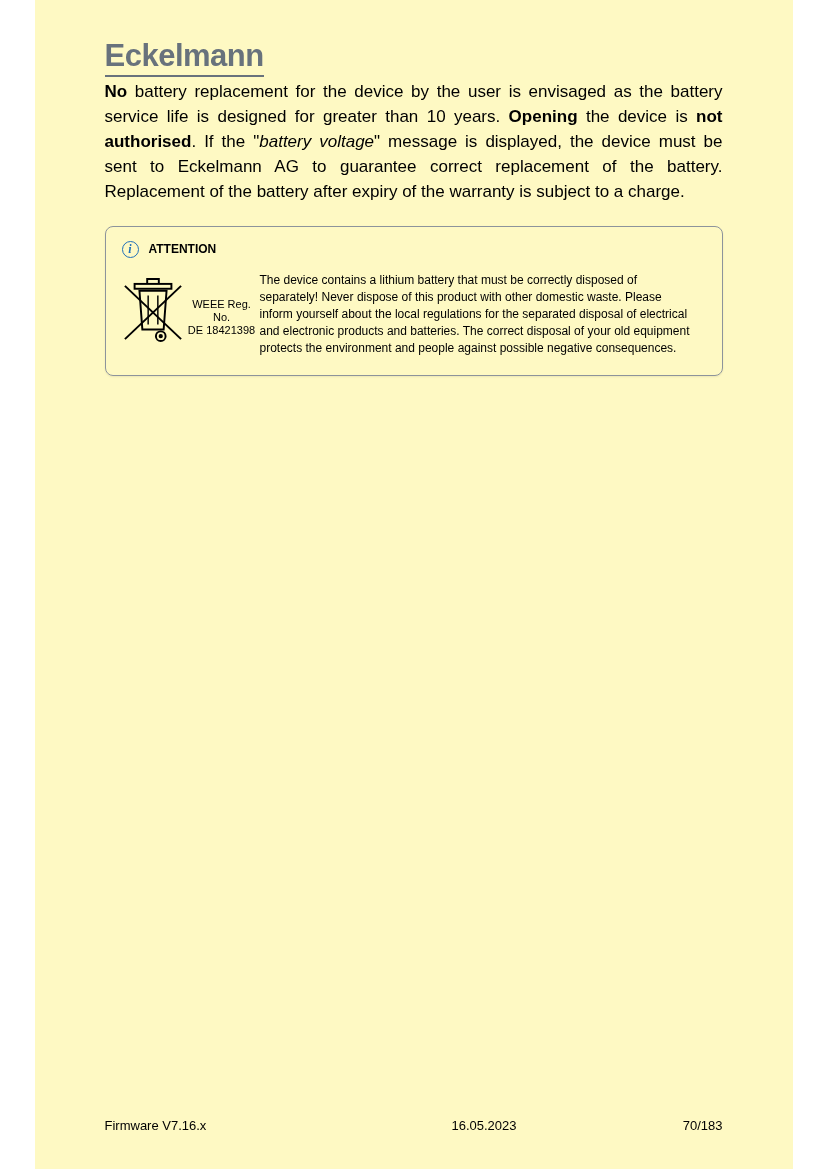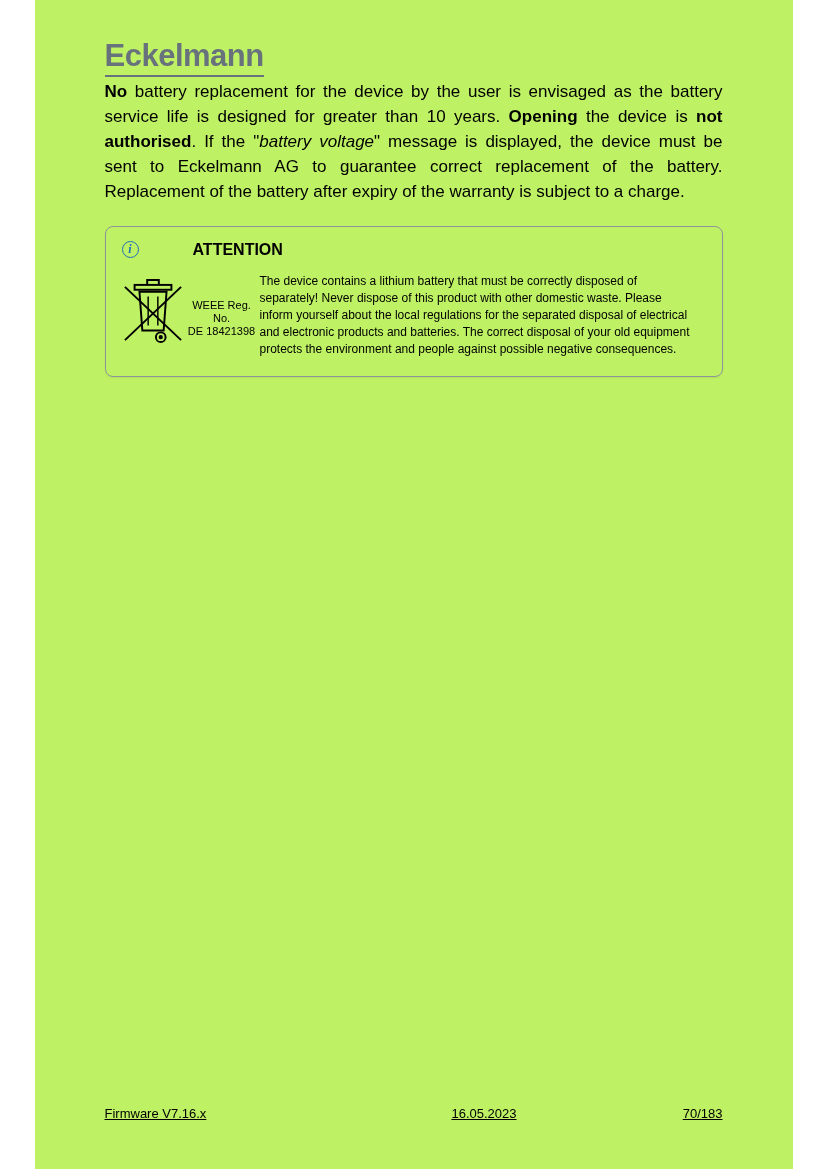--- a/index.html
+++ b/index.html
@@ -2,21 +2,21 @@
 <html style="--logo-color: #68727c; --info-color: #2170b8;"><head>
 <meta charset="utf-8">
 <style>
   * { margin: 0; padding: 0; box-sizing: border-box; }
   html, body { background: #ffffff; }
   .page {
     position: relative;
     width: 758px;
     height: 1169px;
     margin: 0 auto;
-    background: #bef264;
+    background: #fef9c3;
     font-family: "Liberation Sans", sans-serif;
     color: #000;
     overflow: hidden;
   }
   .content { padding: 0 70px; }
 
   
   .logo {
     display: inline-block;
     margin-top: 40px;
@@ -67,23 +67,22 @@
     color: var(--info-color, #2170b8);
     font-family: "Liberation Serif", serif;
     font-style: italic;
     font-weight: bold;
     font-size: 12px;
     line-height: 14px;
     text-align: center;
     flex: 0 0 auto;
   }
   .attention-title {
-    font-size: 16px;
+    font-size: 12px;
     font-weight: bold;
-    margin-left: 44px;
   }
   .attention-content {
     display: flex;
     margin-top: 14px;
   }
   .weee-col {
     flex: 0 0 138px;
     display: flex;
     flex-direction: row;
     align-items: center;
@@ -99,24 +98,23 @@
     font-size: 12px;
     line-height: 17px;
     padding-right: 8px;
   }
 
   
   .footer {
     position: absolute;
     left: 70px;
     right: 70px;
-    bottom: 48px;
+    bottom: 36px;
     display: flex;
     font-size: 13px;
-    text-decoration: underline;
   }
   .footer .f-left  { flex: 1; text-align: left; }
   .footer .f-center{ flex: 1; text-align: right; }
   .footer .f-right { flex: 1; text-align: right; }
 </style>
 </head>
 <body>
 
 <div class="page">
   <div class="content">

